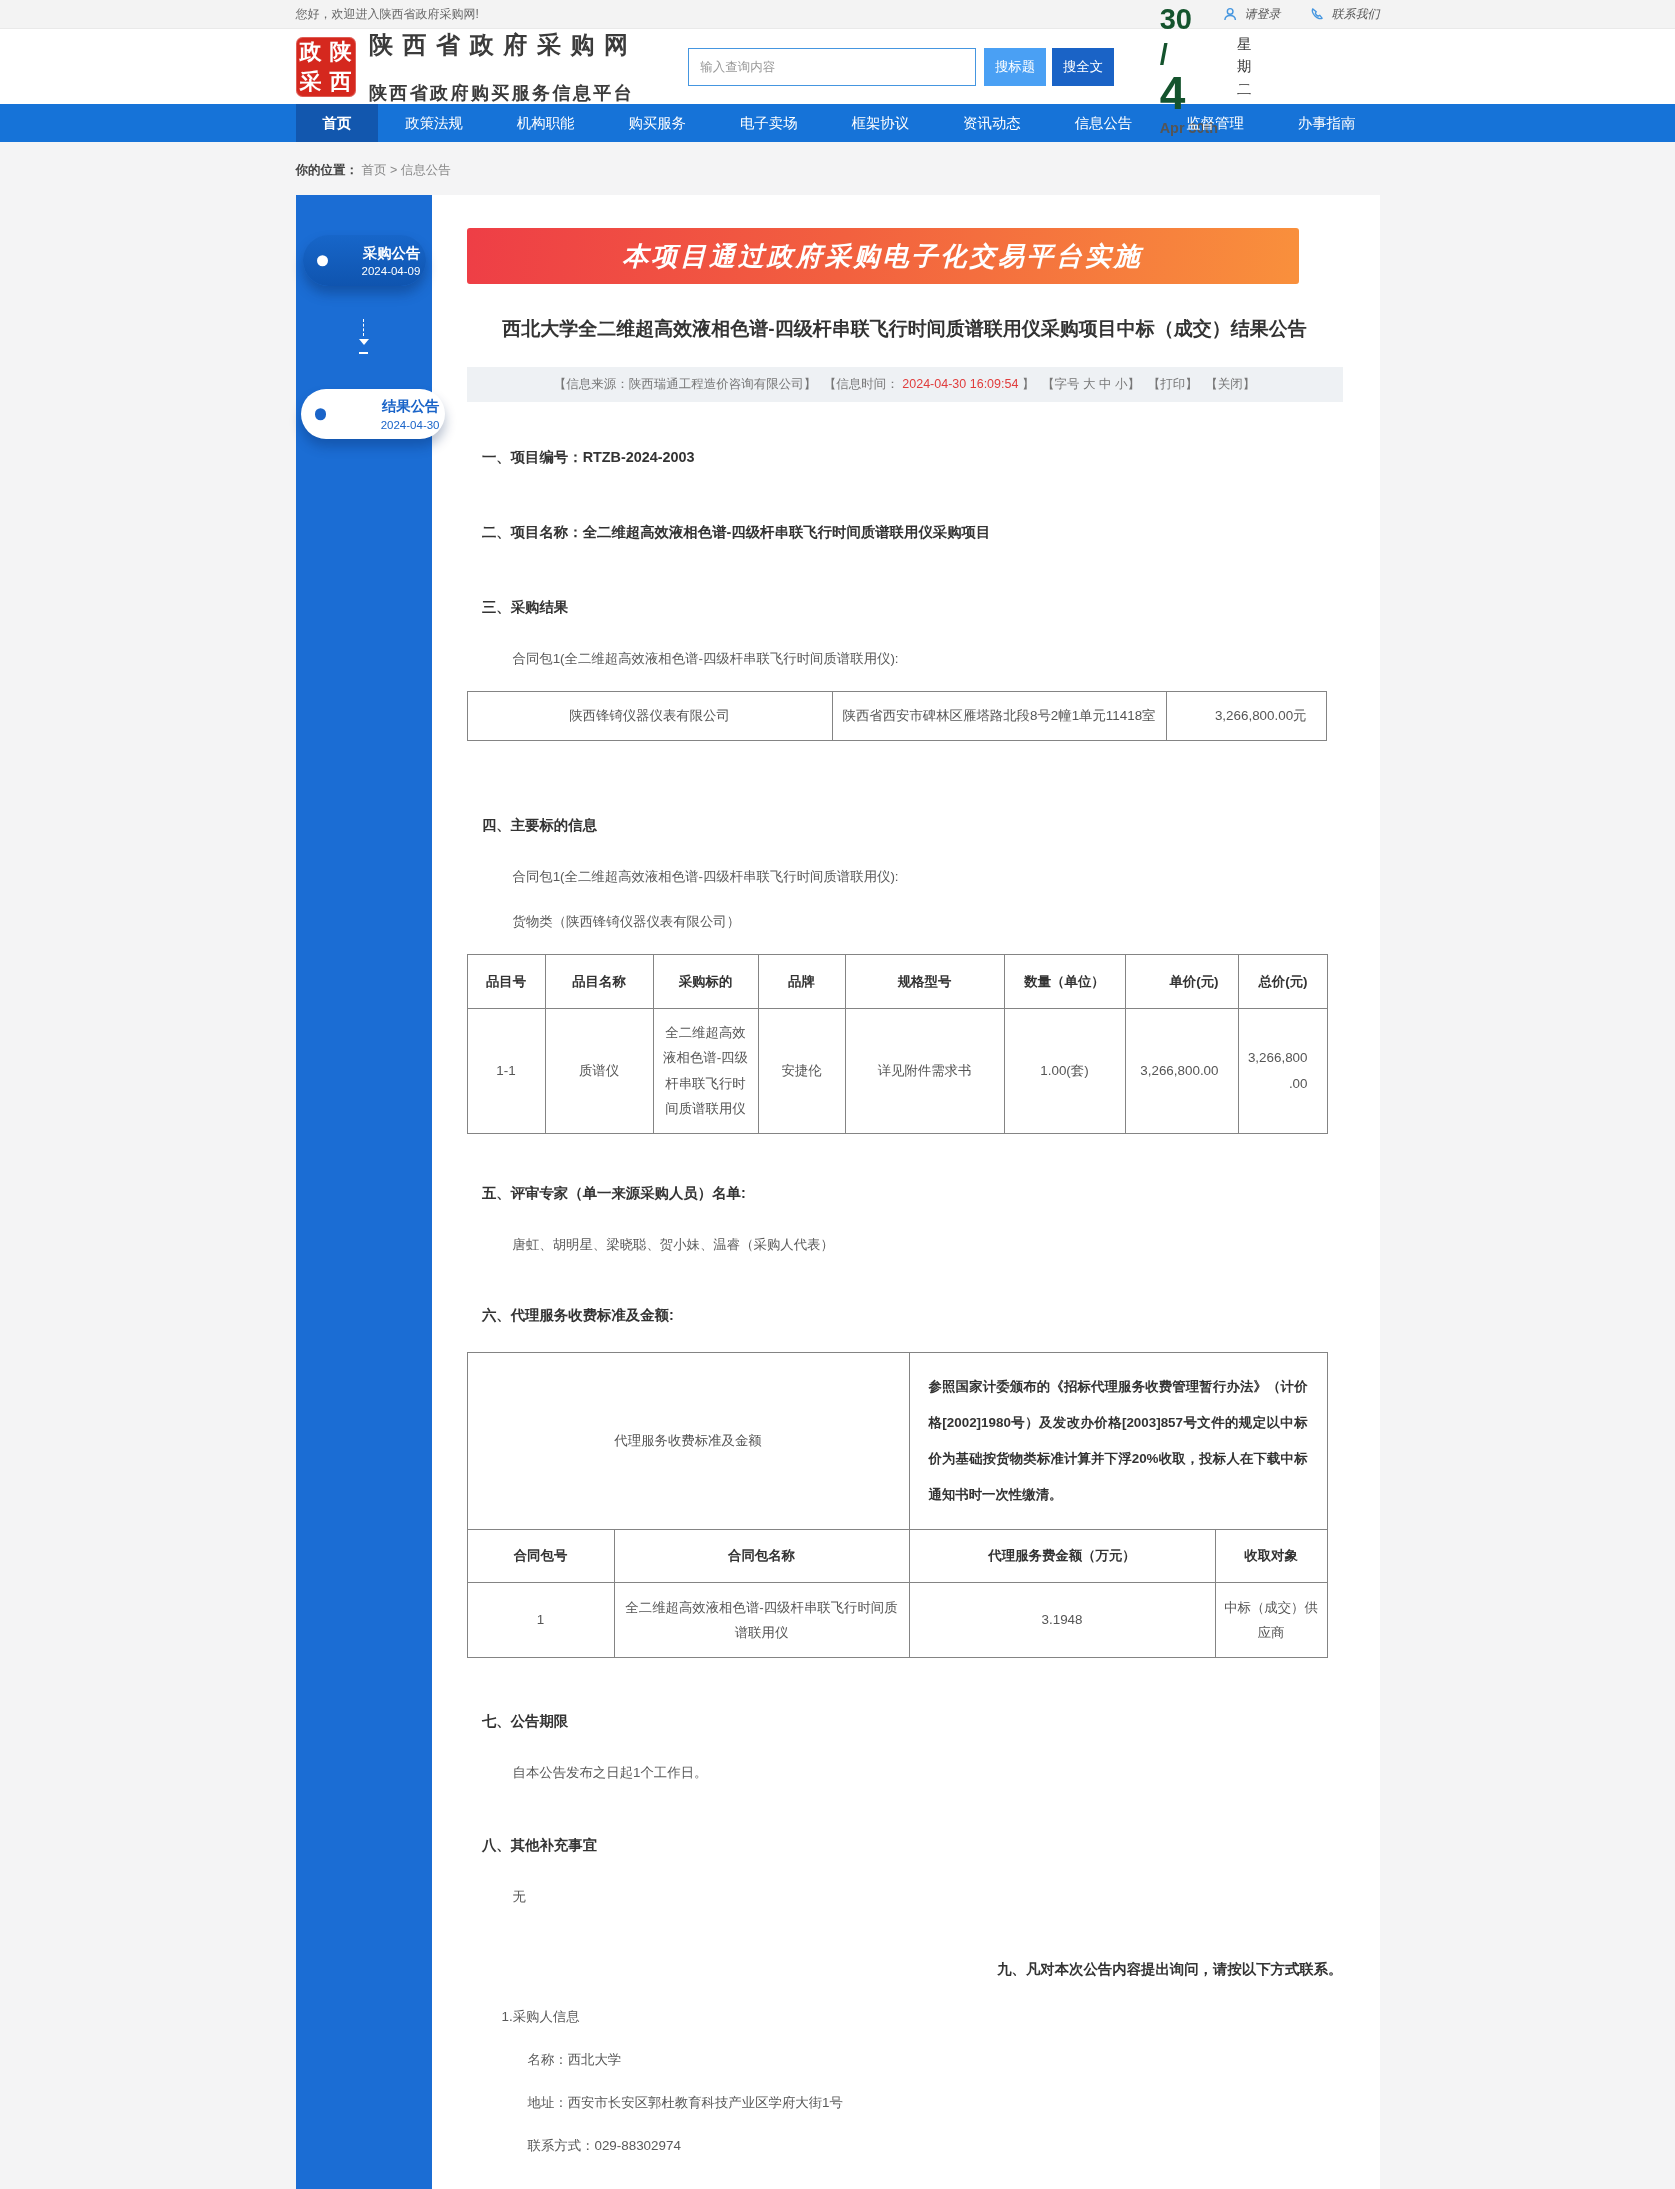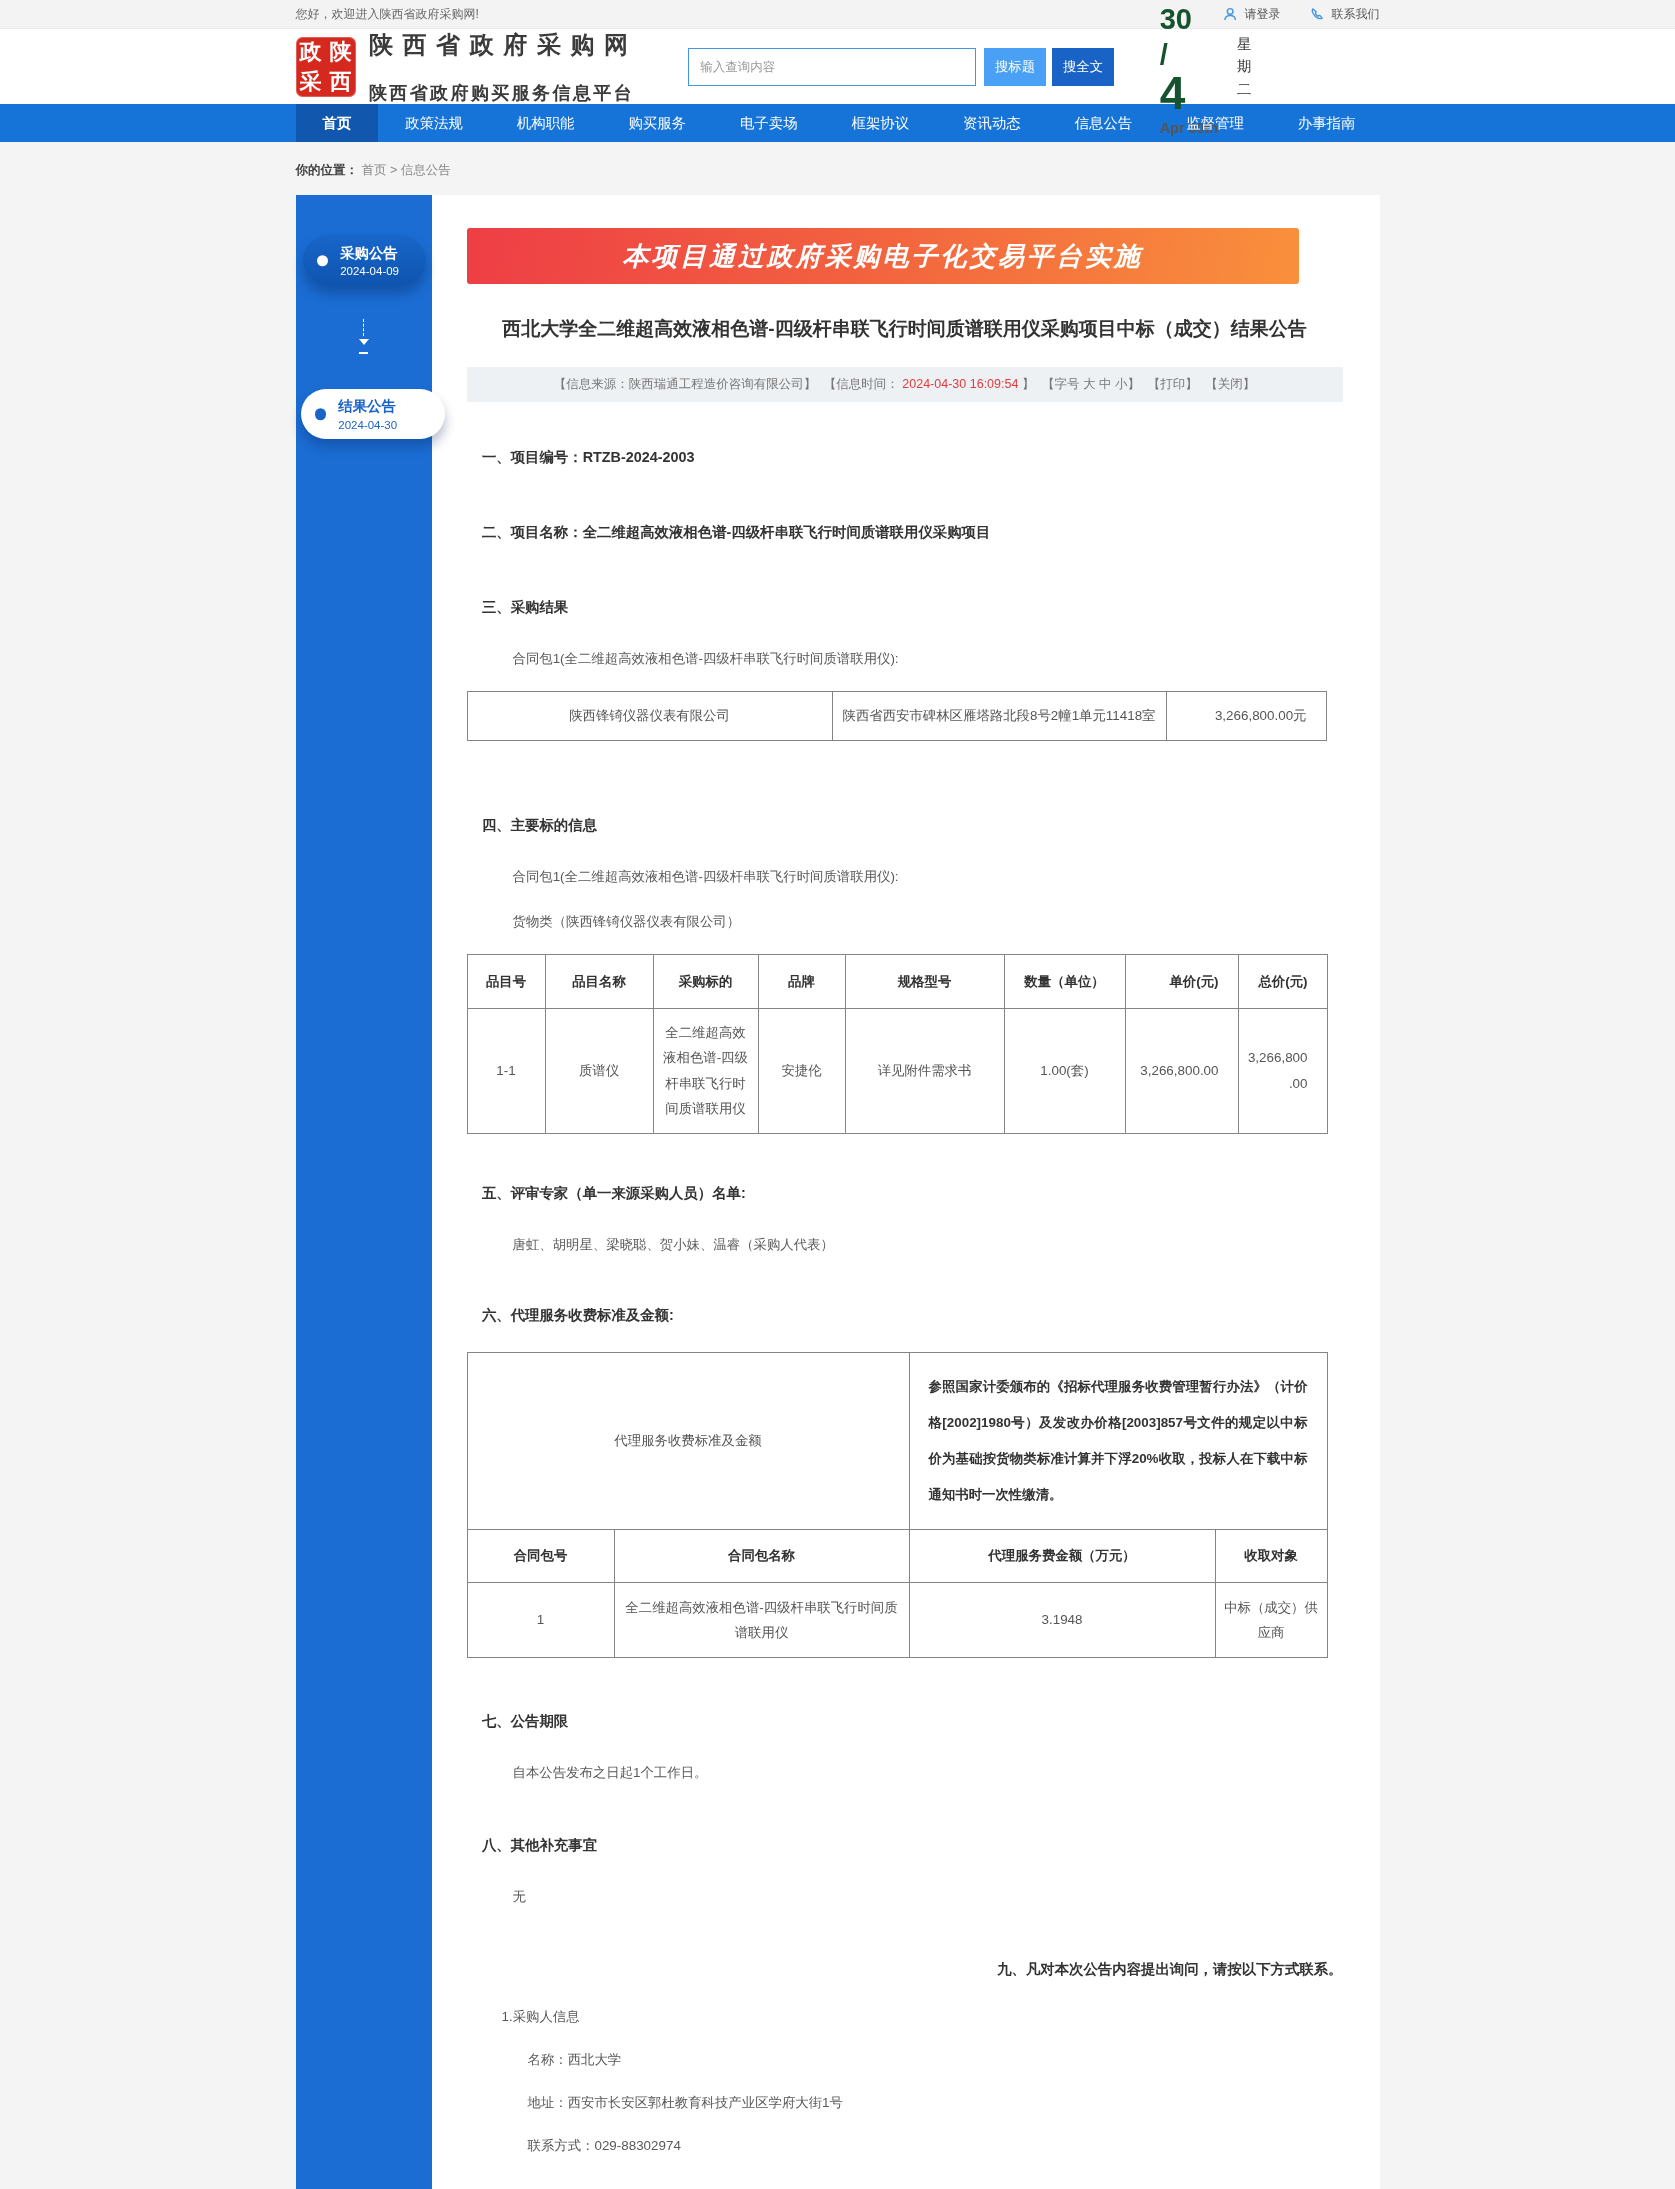--- a/index.html
+++ b/index.html
@@ -8,21 +8,21 @@
     width:1675px;
     background:#ffffff;
     font-family:"Liberation Sans","DejaVu Sans",sans-serif;
     color:#333;
   }
   .container { width:1084px; margin:0 auto; }
 
   
   .topbar { height:29px; background:#f3f3f3; border-bottom:1px solid #e9e9e9; }
   .topbar-inner { display:flex; justify-content:space-between; align-items:center; height:100%; font-size:12px; color:#666; }
-  .topbar-right { display:flex; align-items:center; gap:29px; color:#555; }
+  .topbar-right { display:flex; align-items:center; gap:29px; color:#555;font-style:italic; }
   .toplink { display:inline-flex; align-items:center; gap:5.8px; cursor:pointer; }
   .toplink svg { display:block; }
 
   
   .header-inner { display:flex; align-items:center; height:75px; }
   .seal { width:60px; height:60px; background:#d5281e; border-radius:6.7px; display:grid;
           grid-template-columns:1fr 1fr; align-items:center; color:#fff; font-weight:bold;
           font-size:22px; line-height:28px; text-align:center; flex-shrink:0;
           box-shadow: inset 0 0 0 1px rgba(255,255,255,.25); }
   .brand-text { margin-left:13.4px; }
@@ -50,21 +50,21 @@
   
   .main-region { background:#f4f4f5; padding-bottom:48px; }
   .crumb { padding:20px 0 16.3px; font-size:12.5px; color:#888; }
   .crumb .crumb-prefix { color:#444; font-weight:bold; }
   .crumb .crumb-link { cursor:pointer; }
 
   .content-row { display:flex; align-items:stretch; }
 
   
   .sidebar { width:136px; background:#1b6dd4; flex-shrink:0; position:relative; }
-  .pill { position:relative; border-radius:29px; padding:8.6px 5.8px 8.6px 37px; }
+  .pill { position:relative; border-radius:29px; padding:8.6px 5.8px 8.6px 37px;text-align:right; }
   .pill-dot { position:absolute; left:13.4px; top:50%; transform:translateY(-50%); width:11.5px; height:11.5px; border-radius:50%; }
   .pill-title { font-size:14.4px; font-weight:bold; line-height:1.35; white-space:nowrap; }
   .pill-date { font-size:11.5px; margin-top:1.9px; white-space:nowrap; }
   .pill1 { margin:40px 0 0 7.7px; width:123px; color:#fff;
            background:linear-gradient(#1766c9,#0f54af); box-shadow:0 7.7px 11.5px rgba(7,38,88,.35); }
   .pill1 .pill-dot { background:#fff; }
   .pill2 { margin:35px 0 0 5.8px; width:144px; color:#1a64c8; background:#fff;
            box-shadow:0 7.7px 11.5px rgba(7,38,88,.3); z-index:2; }
   .pill2 .pill-dot { background:#1a64c8; }
   .side-arrow { display:flex; flex-direction:column; align-items:center; margin-top:33px; }

